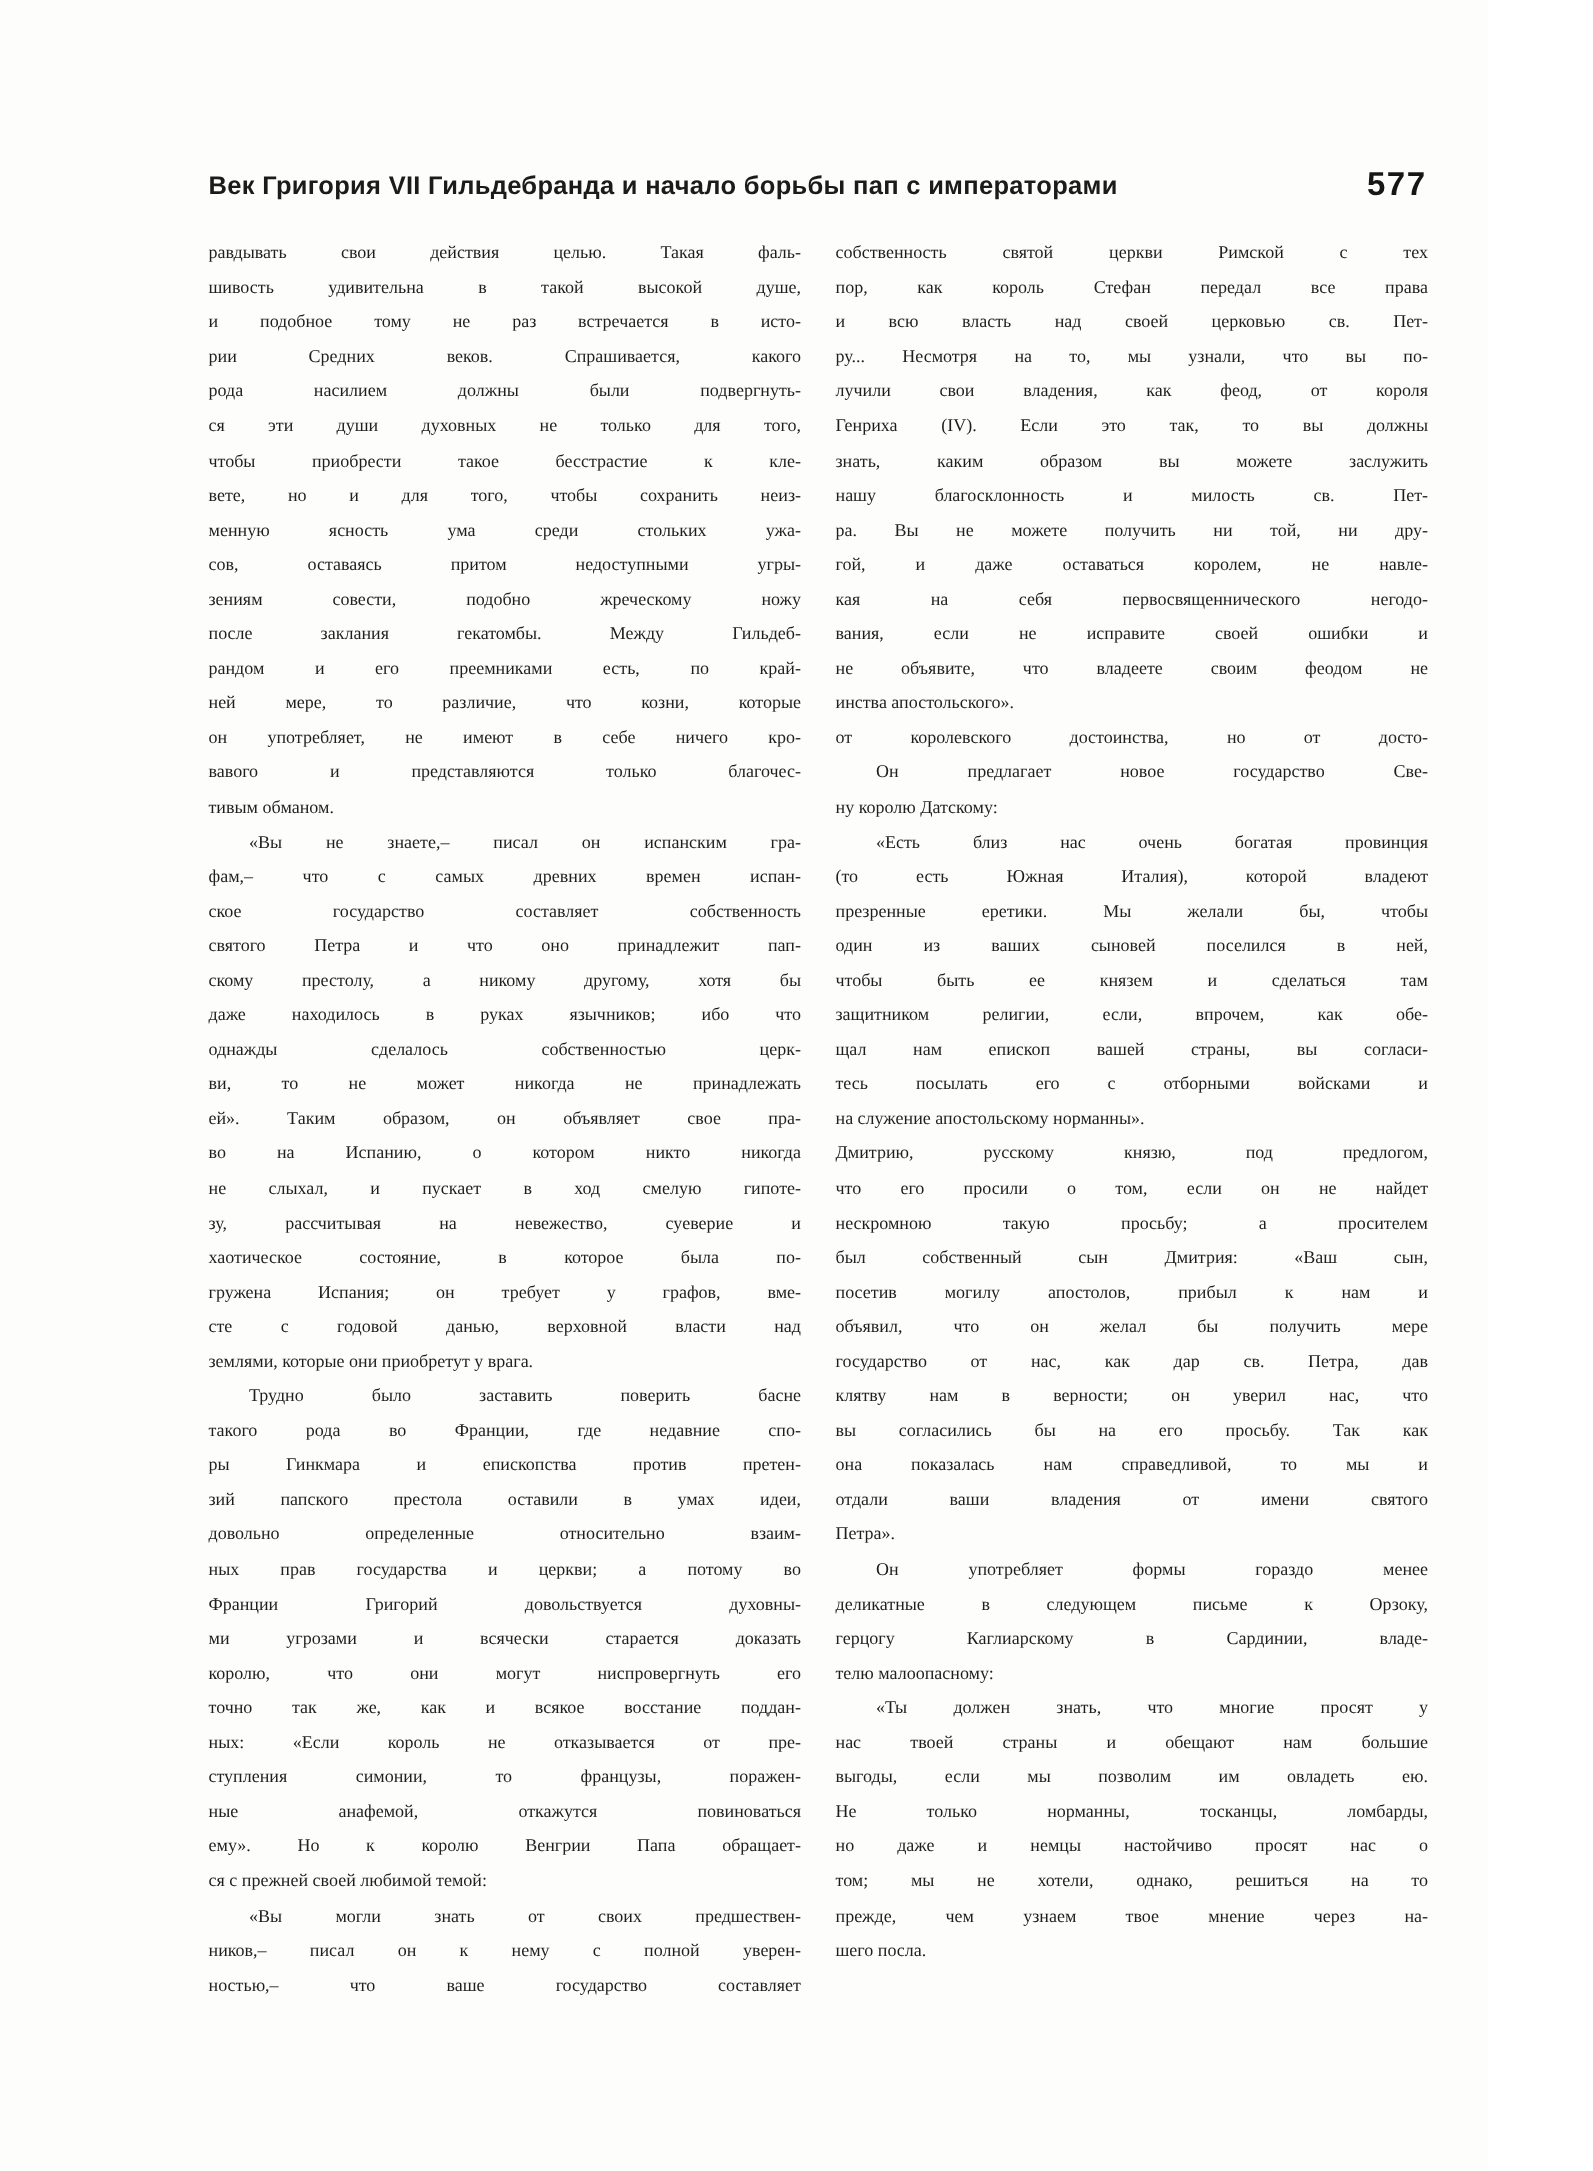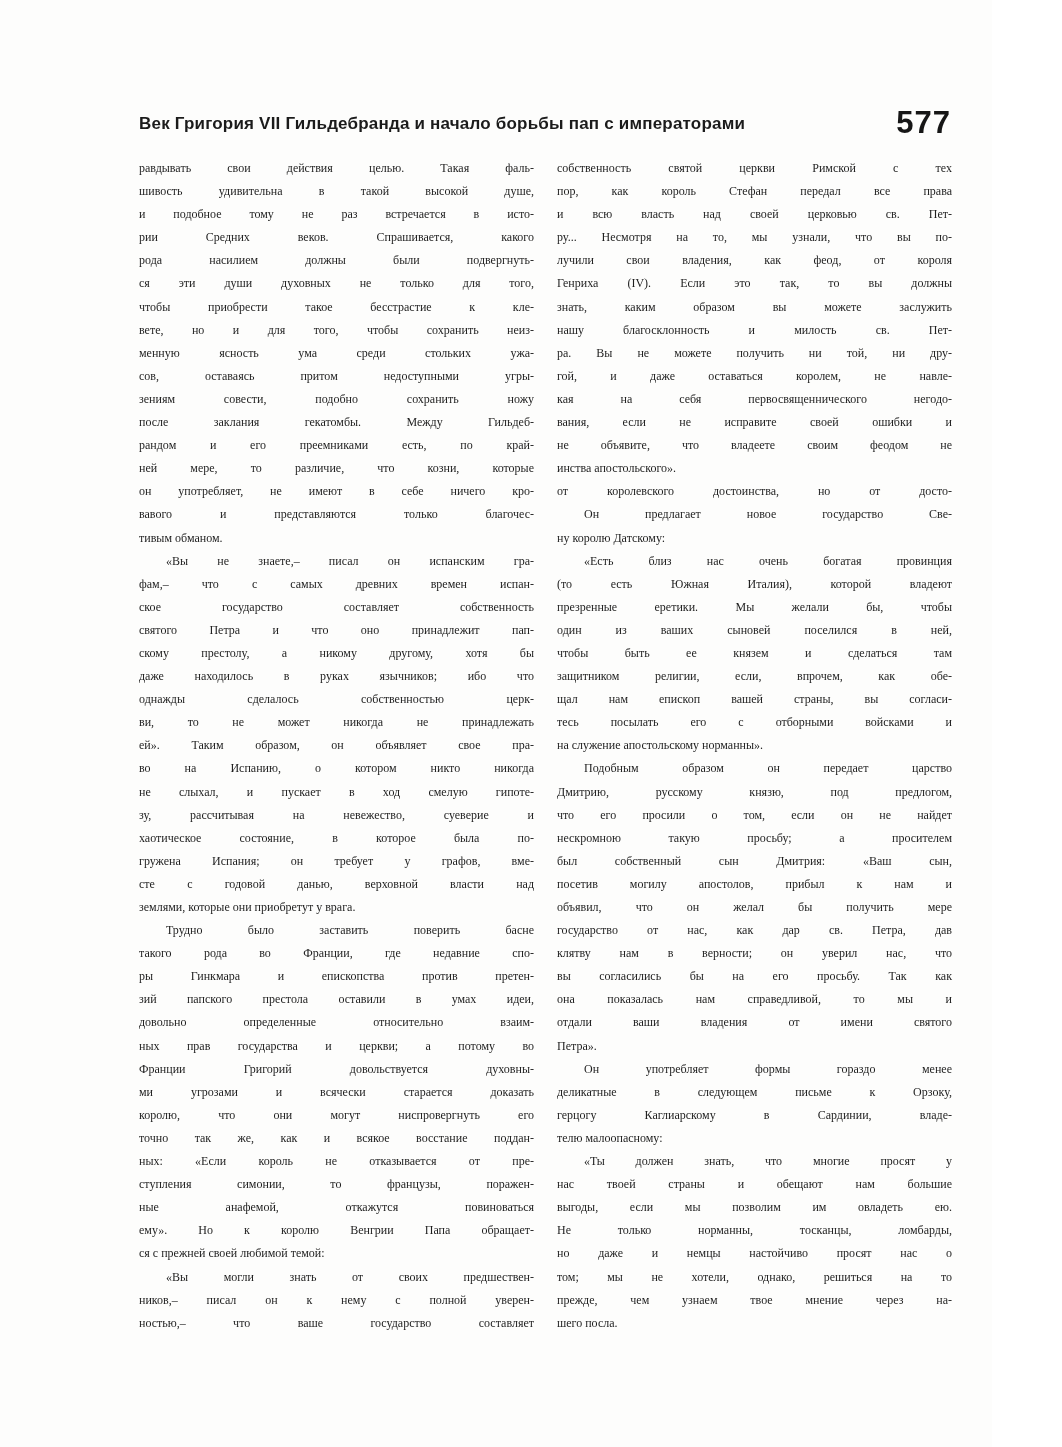--- a/index.html
+++ b/index.html
@@ -28,21 +28,21 @@
     font-weight: bold;
     font-size: 17px;
     line-height: 22px;
     letter-spacing: 0.2px;
     color: #1b1b1b;
     padding-top: 7px;
   }
   .page-number {
     font-family: "Liberation Sans", sans-serif;
     font-weight: bold;
-    font-size: 31px;
+    font-size: 22px;
     line-height: 34px;
     color: #161616;
     letter-spacing: 1px;
   }
   .body-text {
     position: absolute;
     left: 139px;
     top: 157px;
     display: flex;
     gap: 23px;
@@ -81,21 +81,21 @@
         <div class="line">равдывать свои действия целью. Такая фаль-</div>
         <div class="line">шивость удивительна в такой высокой душе,</div>
         <div class="line">и подобное тому не раз встречается в исто-</div>
         <div class="line">рии Средних веков. Спрашивается, какого</div>
         <div class="line">рода насилием должны были подвергнуть-</div>
         <div class="line">ся эти души духовных не только для того,</div>
         <div class="line">чтобы приобрести такое бесстрастие к кле-</div>
         <div class="line">вете, но и для того, чтобы сохранить неиз-</div>
         <div class="line">менную ясность ума среди стольких ужа-</div>
         <div class="line">сов, оставаясь притом недоступными угры-</div>
-        <div class="line">зениям совести, подобно сохранить ножу</div>
+        <div class="line">зениям совести, подобно жреческому ножу</div>
         <div class="line">после заклания гекатомбы. Между Гильдеб-</div>
         <div class="line">рандом и его преемниками есть, по край-</div>
         <div class="line">ней мере, то различие, что козни, которые</div>
         <div class="line">он употребляет, не имеют в себе ничего кро-</div>
         <div class="line">вавого и представляются только благочес-</div>
         <div class="line pe">тивым обманом.</div>
         <div class="line ps">«Вы не знаете,– писал он испанским гра-</div>
         <div class="line">фам,– что с самых древних времен испан-</div>
         <div class="line">ское государство составляет собственность</div>
         <div class="line">святого Петра и что оно принадлежит пап-</div>
@@ -150,21 +150,20 @@
         <div class="line pe">ну королю Датскому:</div>
         <div class="line ps">«Есть близ нас очень богатая провинция</div>
         <div class="line">(то есть Южная Италия), которой владеют</div>
         <div class="line">презренные еретики. Мы желали бы, чтобы</div>
         <div class="line">один из ваших сыновей поселился в ней,</div>
         <div class="line">чтобы быть ее князем и сделаться там</div>
         <div class="line">защитником религии, если, впрочем, как обе-</div>
         <div class="line">щал нам епископ вашей страны, вы согласи-</div>
         <div class="line">тесь посылать его с отборными войсками и</div>
         <div class="line pe">на служение апостольскому норманны».</div>
-        <div class="line ps">Подобным образом он передает царство</div>
         <div class="line">Дмитрию, русскому князю, под предлогом,</div>
         <div class="line">что его просили о том, если он не найдет</div>
         <div class="line">нескромною такую просьбу; а просителем</div>
         <div class="line">был собственный сын Дмитрия: «Ваш сын,</div>
         <div class="line">посетив могилу апостолов, прибыл к нам и</div>
         <div class="line">объявил, что он желал бы получить мере</div>
         <div class="line">государство от нас, как дар св. Петра, дав</div>
         <div class="line">клятву нам в верности; он уверил нас, что</div>
         <div class="line">вы согласились бы на его просьбу. Так как</div>
         <div class="line">она показалась нам справедливой, то мы и</div>

